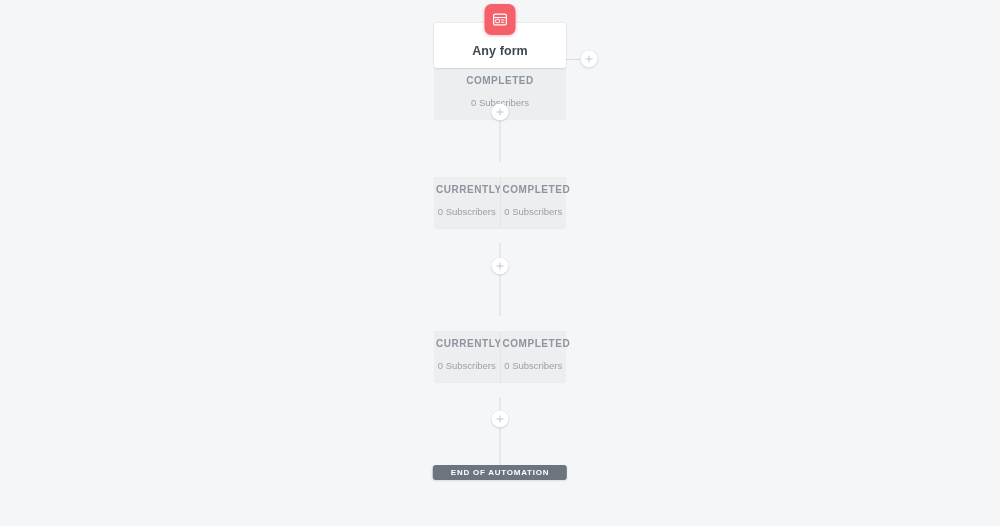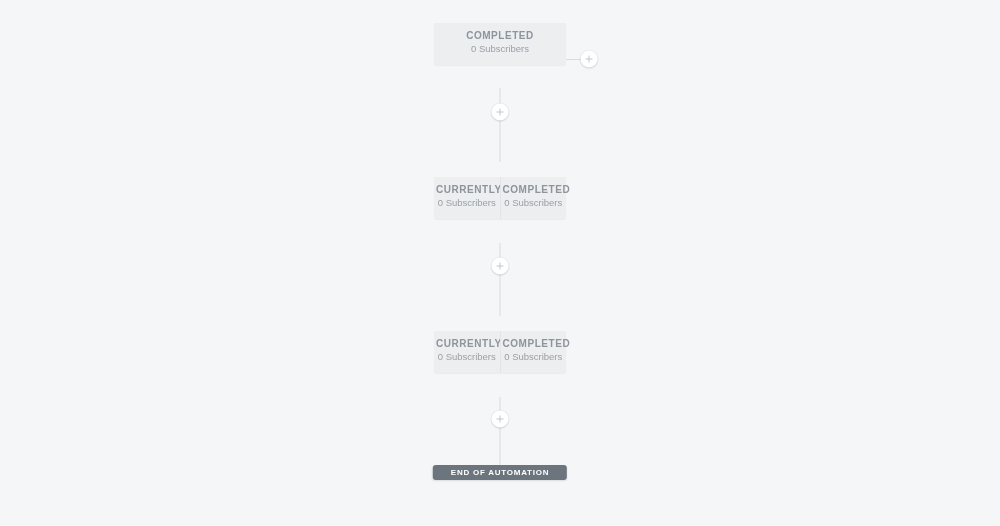--- a/index.html
+++ b/index.html
@@ -90,21 +90,21 @@
     color: #8c949d;
     line-height: 10px;
     text-transform: uppercase;
     white-space: nowrap;
   }
 
   .stat-value {
     font-size: 9.5px;
     color: #99a0a8;
     line-height: 14px;
-    margin-top: 1px;
+    margin-top: 10px;
     white-space: nowrap;
   }
 
   
   .node-icon {
     position: absolute;
     left: 50%;
     top: -19px;
     transform: translateX(-50%);
     width: 31px;
@@ -189,20 +189,32 @@
 <body>
 
 <div id="canvas">
 
   <div class="trunk" style="top:88px;height:74px;"></div>
   <div class="trunk" style="top:243px;height:73px;"></div>
   <div class="trunk" style="top:397px;height:68px;"></div>
   <div class="branch-line" style="left:500px;top:59px;width:89px;"></div>
 
   <div class="node" style="top:23px;">
+    <div class="card-body">
+      <div class="node-icon square" style="background:#f4616a;">
+        <svg width="15" height="15" viewBox="0 0 16 16" aria-hidden="true">
+          <rect x="1.2" y="2.2" width="13.6" height="11.6" rx="1.6" fill="none" stroke="#ffffff" stroke-width="1.25"></rect>
+          <line x1="1.2" y1="5.9" x2="14.8" y2="5.9" stroke="#ffffff" stroke-width="1.25"></line>
+          <rect x="3.4" y="7.8" width="4" height="3.6" rx="0.5" fill="none" stroke="#ffffff" stroke-width="1.05"></rect>
+          <line x1="9.1" y1="8.4" x2="12.7" y2="8.4" stroke="#ffffff" stroke-width="1.05"></line>
+          <line x1="9.1" y1="10.9" x2="12.7" y2="10.9" stroke="#ffffff" stroke-width="1.05"></line>
+        </svg>
+      </div>
+      <div class="card-title">Any form</div>
+    </div>
     <div class="card-footer">
       <div class="stat">
         <div class="stat-label">COMPLETED</div>
         <div class="stat-value">0 Subscribers</div>
       </div>
     </div>
   </div>
 
   <div class="node" style="top:177px;">
     <div class="card-footer">

